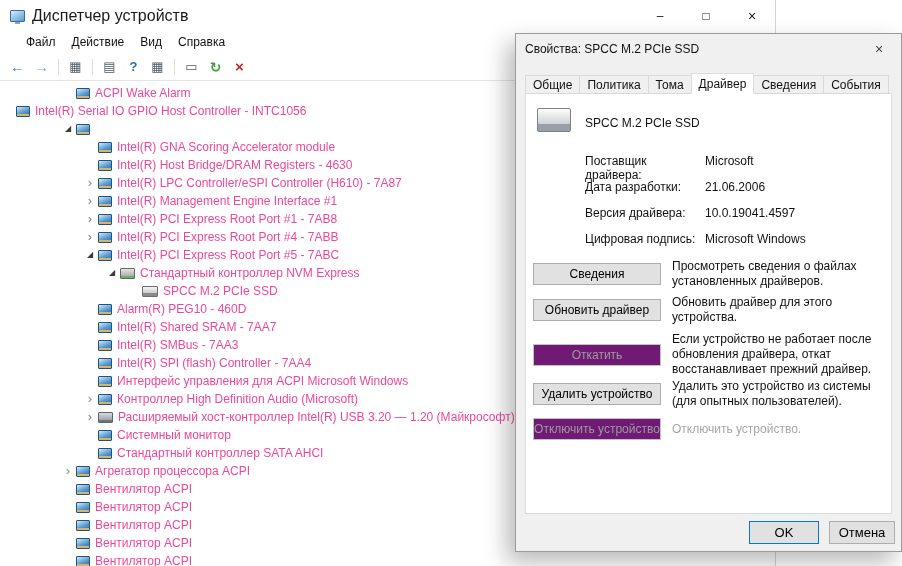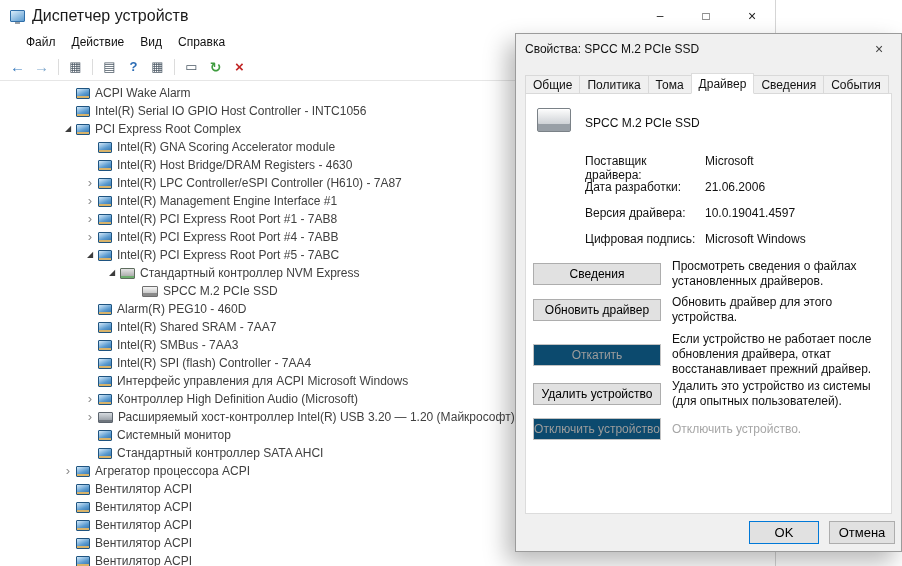--- a/index.html
+++ b/index.html
@@ -46,21 +46,21 @@
   .tree-icon { flex:0 0 auto; margin-right:5px; }
   .icon-chip { width:14px; height:11px; border:1px solid #1f5480; border-radius:1px;
                background:linear-gradient(155deg,#d3e9f9 0%,#5b9bd0 55%,#2f6ea8 100%);
                box-shadow:inset 0 -2px 0 #d8b36a; }
   .icon-nvme { width:15px; height:11px; border:1px solid #5e6d5e; border-radius:1px;
                background:linear-gradient(#e4e4e4,#9e9e9e); box-shadow:inset 0 -2px 0 #6fae6f; }
   .icon-disk { width:16px; height:11px; border:1px solid #6e6e6e; border-radius:1px;
                background:linear-gradient(#f5f5f5,#b5b5b5); box-shadow:inset 0 -3px 0 #8a8a8a; }
   .icon-usb  { width:15px; height:11px; border:1px solid #5c646d; border-radius:1px;
                background:linear-gradient(#d6dbe0,#8d949c); box-shadow:inset 0 -2px 0 #6e757d; }
-  .tree-label { color:#404040; }
+  .tree-label { color:#ec4899; }
 
   
   #dialog { position:absolute; left:515px; top:33px; width:387px; height:519px;
             background:#f0f0f0; border:1px solid #9b9b9b; z-index:10;
             box-shadow:-8px 10px 22px rgba(0,0,0,0.28); }
   .dlg-titlebar { height:30px; display:flex; align-items:center; padding-left:9px; }
   .dlg-title { font-size:12px; color:#111; }
   .dlg-close { margin-left:auto; width:44px; height:30px; display:flex; align-items:center;
                justify-content:center; font-size:14px; color:#444; cursor:default; }
 
@@ -85,21 +85,21 @@
 
   #actions { position:absolute; left:0; top:0; right:0; bottom:0; }
   .action-row { position:absolute; left:7px; right:8px; display:flex; align-items:center; }
   .action-row:nth-of-type(1) { top:163px; height:34px; }
   .action-row:nth-of-type(2) { top:203px; height:26px; }
   .action-row:nth-of-type(3) { top:237px; height:47px; }
   .action-row:nth-of-type(4) { top:287px; height:26px; }
   .action-row:nth-of-type(5) { top:317px; height:36px; }
   .action-btn { width:128px; flex:0 0 128px; height:22px; background:#e1e1e1; border:1px solid #adadad;
                 font-family:inherit; font-size:12px; color:#000; cursor:default; }
-  .action-btn.disabled { background:#0c4a6e; border-color:#c3c3c3; color:#9c9c9c; }
+  .action-btn.disabled { background:#701a75; border-color:#c3c3c3; color:#9c9c9c; }
   .action-desc { margin-left:11px; flex:1; line-height:15px; color:#111; }
   .action-desc.muted { color:#a6a6a6; }
 
   .dlg-footer { position:absolute; left:0; right:0; bottom:0; height:38px; display:flex;
                 justify-content:flex-end; align-items:center; gap:10px; padding-right:6px; }
   .footer-btn { height:23px; background:#e1e1e1; border:1px solid #adadad; font-family:inherit;
                 font-size:13px; color:#000; cursor:default; }
   .footer-btn.ok { width:70px; border:1px solid #0078d7; }
   .footer-btn.cancel { width:66px; }
 </style>
@@ -153,29 +153,28 @@
       <span class="tb-btn">
         <span class="tb-glyph tb-danger">×</span>
       </span>
     </div>
   <div class="tree" id="tree">
       <div class="tree-row" style="padding-left: 60px;">
     <span class="tw-exp"></span>
     <span class="tree-icon icon-chip"></span>
     <span class="tree-label">ACPI Wake Alarm</span>
   </div>
-      <div class="tree-row" style="padding-left: 60px;">
+      <div class="tree-row" style="">
     <span class="tw-exp"></span>
     <span class="tree-icon icon-chip"></span>
     <span class="tree-label">Intel(R) Serial IO GPIO Host Controller - INTC1056</span>
   </div>
       <div class="tree-row" style="padding-left: 60px;">
     <span class="tw-exp expanded">◢</span>
     <span class="tree-icon icon-chip"></span>
-    <span class="tree-label">PCI Express Root Complex</span>
   </div>
       <div class="tree-row" style="padding-left: 82px;">
     <span class="tw-exp"></span>
     <span class="tree-icon icon-chip"></span>
     <span class="tree-label">Intel(R) GNA Scoring Accelerator module</span>
   </div>
       <div class="tree-row" style="padding-left: 82px;">
     <span class="tw-exp"></span>
     <span class="tree-icon icon-chip"></span>
     <span class="tree-label">Intel(R) Host Bridge/DRAM Registers - 4630</span>

